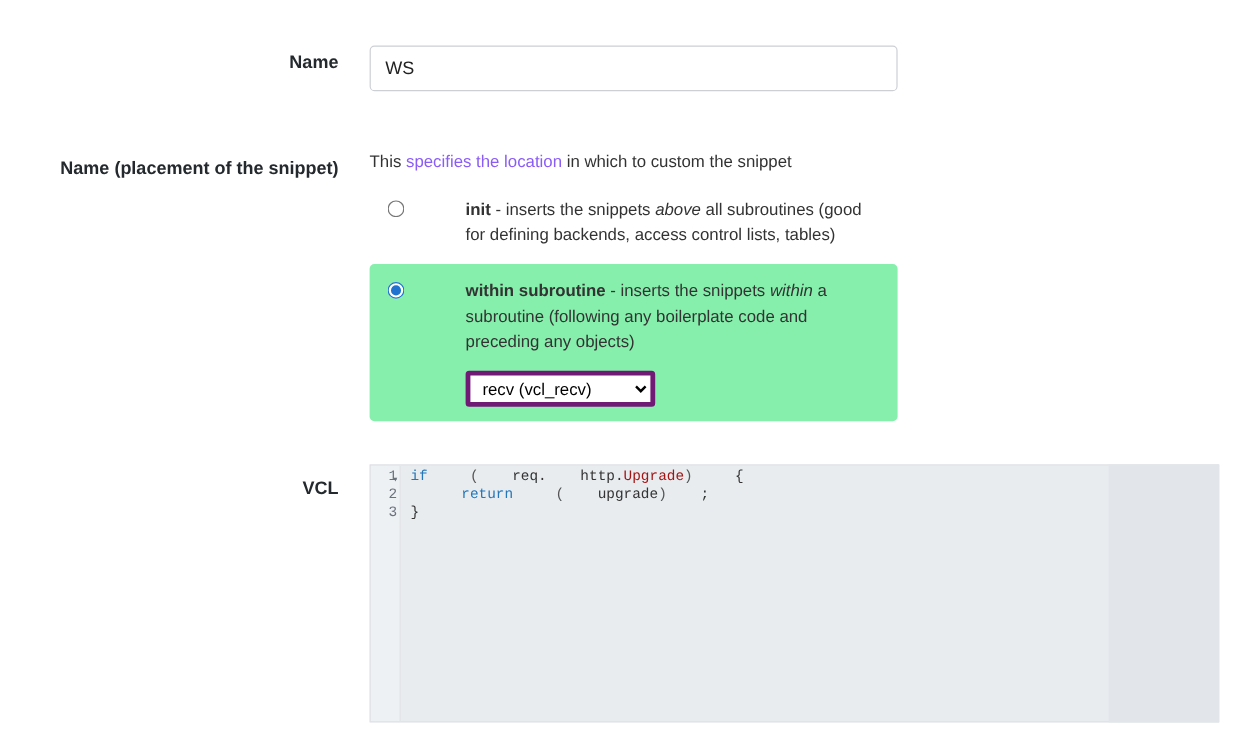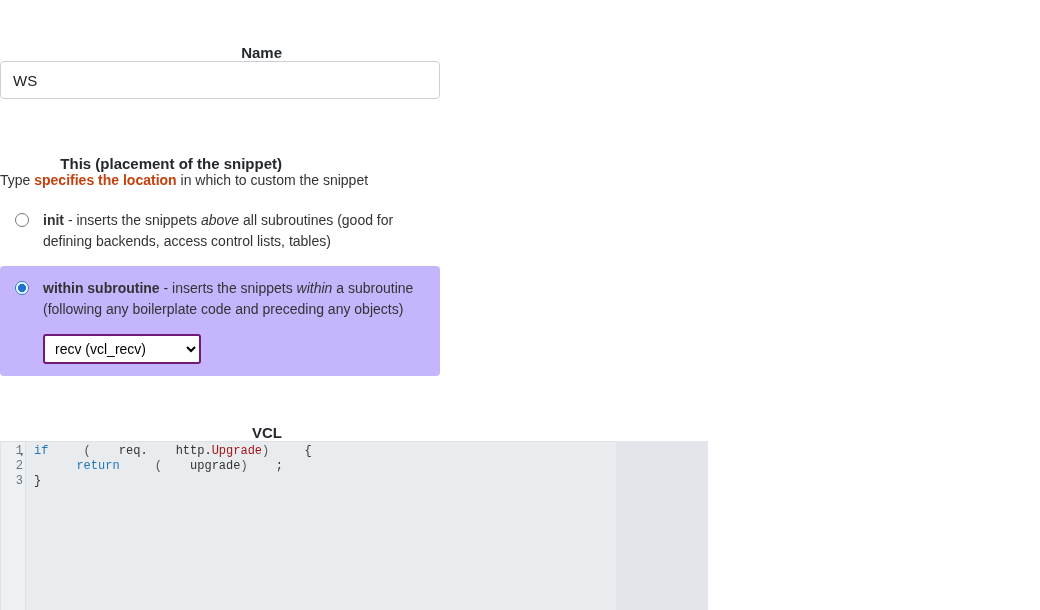--- a/index.html
+++ b/index.html
@@ -14,21 +14,20 @@
     height: 610px;
     overflow: hidden;
   }
   .form {
     padding-top: 38px;
   }
   .row {
     display: flex;
     align-items: flex-start;
     margin-bottom: 36px;
-    flex-direction: column;
   }
   .row.name-row { margin-bottom: 50px; }
   .row.vcl-row { margin-bottom: 0; }
   .label-col {
     width: 308px;
     text-align: right;
     padding-right: 26px;
     padding-top: 6px;
     font-weight: 700;
     font-size: 15px;
@@ -59,48 +58,49 @@
     border: 1px solid #ccd0d4;
     border-radius: 4px;
     outline: none;
     color: #222;
   }
   .desc {
     font-size: 14px;
     color: #333;
     margin-bottom: 8px;
   }
-  .desc a.lk { color: #c2410c; text-decoration: none; font-weight: bold; }
+  .desc a.lk { color: #8b5cf6; text-decoration: none; }
   .radio-block {
     display: flex;
     align-items: flex-start;
     padding: 12px 12px 12px 10px;
     border-radius: 4px;
     margin-top: 2px;
     line-height: 1.5;
+    gap: 37px;
   }
   .radio-block.selected {
-    background: #c4b5fd;
+    background: #86efac;
   }
   .radio-block input[type="radio"] {
     margin-top: 3px;
     margin-right: 14px;
     width: 14px;
     height: 14px;
     accent-color: #2073cf;
   }
   .radio-body { flex: 1; font-size: 14px; color: #333; }
   .radio-body b { font-weight: 700; }
   .radio-body em { font-style: italic; }
   select.subr-select {
     margin-top: 14px;
     height: 30px;
     font-size: 14px;
     padding: 2px 6px;
-    border: 2px solid #701a75;
+    border: 4px solid #701a75;
     border-radius: 3px;
     background: #fff;
     min-width: 158px;
   }
 
   
   .editor {
     width: 708px;
     border: 1px solid #dfe2e5;
     background: #e8ecef;
@@ -158,24 +158,24 @@
 <div class="form">
 
   <div class="row name-row">
     <div class="label-col">Name</div>
     <div class="ctrl-col">
       <input class="text-input" type="text" value="WS" style="">
     </div>
   </div>
 
   <div class="row">
-    <div class="label-col">This (placement of the snippet)</div>
+    <div class="label-col">Name (placement of the snippet)</div>
     <div class="ctrl-col">
       <div class="desc">
-        <span>Type </span><a href="#" class="lk">specifies the location</a><span> in which to custom the snippet</span>
+        <span>This </span><a href="#" class="lk">specifies the location</a><span> in which to custom the snippet</span>
       </div>
 
       <label class="radio-block">
         <input type="radio" name="placement" style="">
         <div class="radio-body">
           <b>init</b><span> - inserts the snippets </span><em>above</em><span> all subroutines (good for defining backends, access control lists, tables)</span>
         </div>
       </label>
 
       <div class="radio-block selected">

